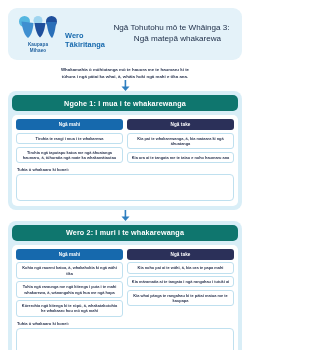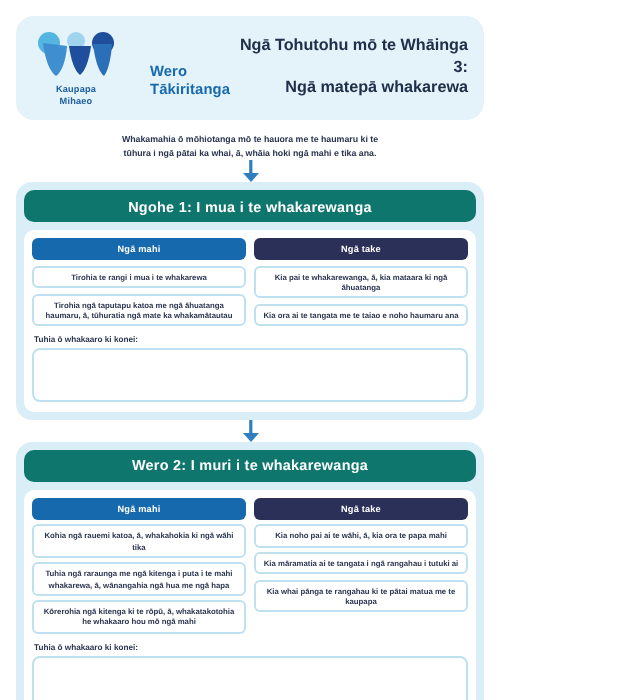--- a/index.html
+++ b/index.html
@@ -24,21 +24,21 @@
     border-radius: 9px;
     height: 52px;
     display: flex;
     align-items: center;
     padding: 0 8px;
     position: relative;
   }
   .brand {
     display: flex;
     align-items: flex-end;
-    gap: 15px;
+    gap: 5px;
     flex: 0 0 auto;
   }
   .logo-wrap {
     display: flex;
     flex-direction: column;
     align-items: center;
     width: 44px;
   }
   .logo-mark { width: 40px; height: 26px; display: block; }
   .logo-words {
@@ -53,23 +53,23 @@
   .brand-name {
     font-size: 7.4px;
     font-weight: bold;
     color: #1669ad;
     line-height: 1.18;
     padding-bottom: 3px;
     letter-spacing: .05px;
   }
   .header-title {
     flex: 1;
-    text-align: right;
+    text-align: center;
     font-size: 8.1px;
-    font-weight: bold;
+    font-weight: normal;
     color: #20304a;
     line-height: 1.3;
     padding-left: 4px;
   }
   .header-title .line2 { display: block; padding-left: 12px; }
 
   
   .intro {
     margin: 7px 22px 0 22px;
     text-align: center;

